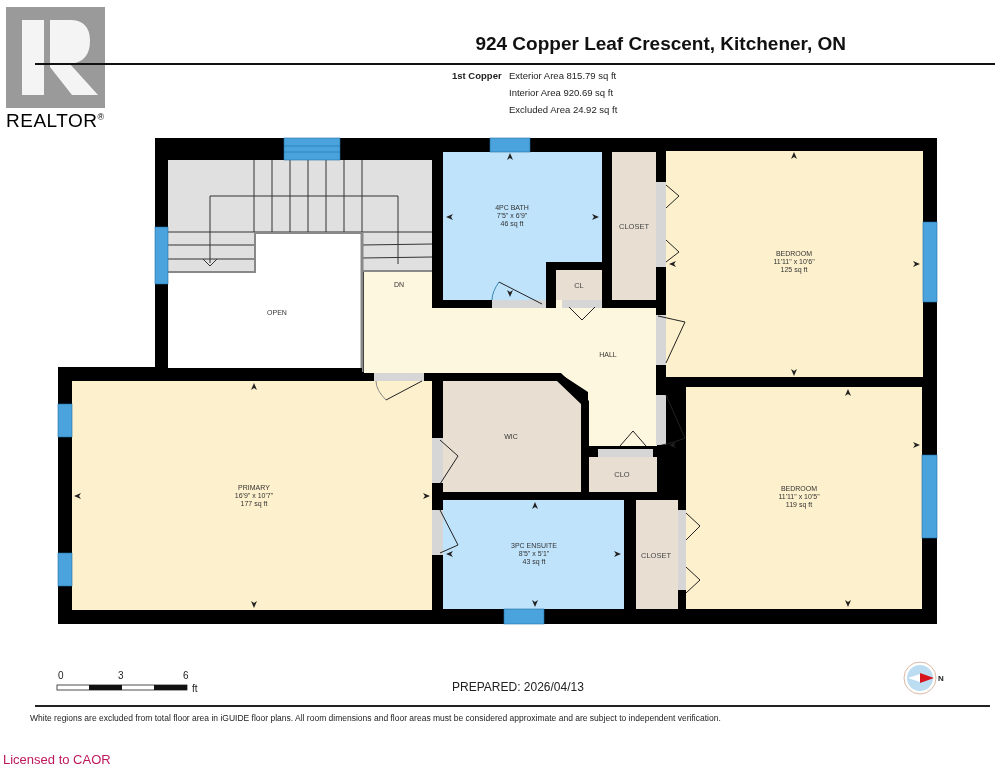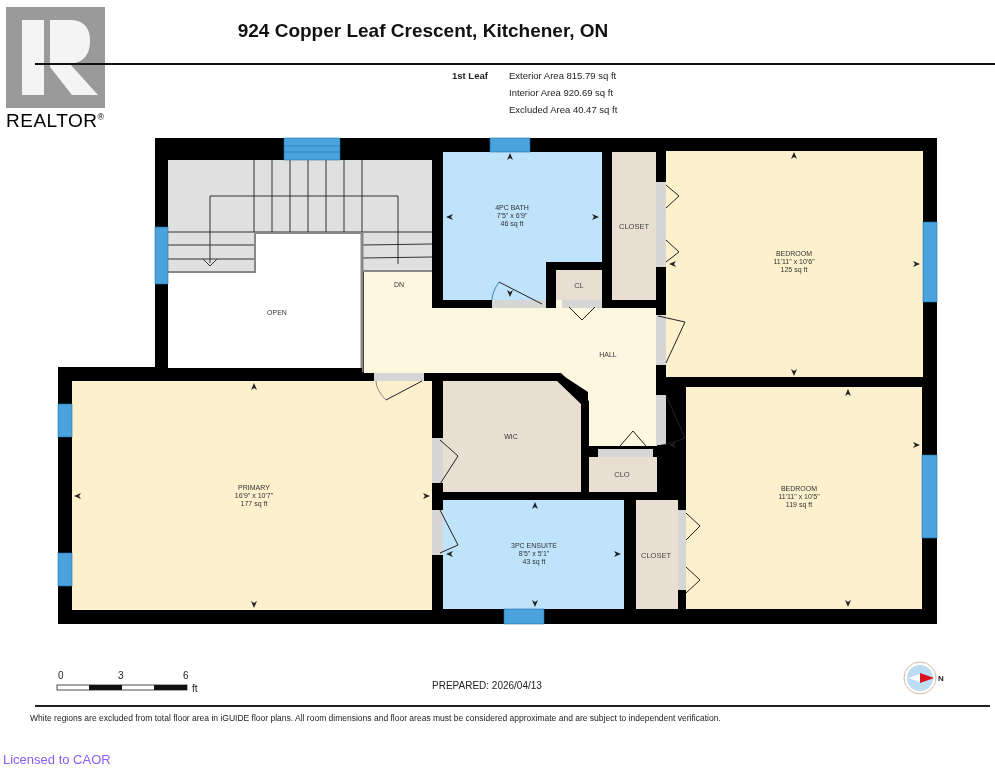--- a/index.html
+++ b/index.html
@@ -1,54 +1,54 @@
 <!DOCTYPE html>
 <html><head>
 <meta charset="utf-8">
 <style>
   html, body { margin:0; padding:0; background:#ffffff; }
   body { width:995px; height:768px; position:relative; overflow:hidden; font-family:"Liberation Sans", sans-serif; color:#222; }
   .abs { position:absolute; }
   #logo { left:6px; top:7px; width:99px; height:101px; }
   #realtor-word { left:6px; top:110px; font-size:19px; color:#000000; letter-spacing:0.5px; font-family:"Liberation Sans", sans-serif; }
   #realtor-word sup { font-size:9px; }
-  #title { left:0; width:846px; top:20px; text-align:center; font-size:19px; font-weight:bold; color:#111; padding-left:0px; }
+  #title { left:0; width:846px; top:33px; text-align:right; font-size:19px; font-weight:bold; color:#111; padding-left:0px; }
   #title-rule { left:35px; top:63px; width:960px; height:2px; background:#111; }
   #floor-label { left:452px; top:70px; font-size:9.5px; font-weight:bold; color:#222; }
   .area-line { left:509px; font-size:9.5px; color:#222; }
   #plan { left:0; top:0; }
   .room-text { font-family:"Liberation Sans", sans-serif; font-size:7px; fill:#333; text-anchor:middle; }
   .room-text-sm { font-family:"Liberation Sans", sans-serif; font-size:7.5px; fill:#444; text-anchor:middle; }
   #scale { left:55px; top:670px; width:160px; height:30px; }
-  #prepared { left:432px; top:680px; font-size:10px; color:#222; }
+  #prepared { left:452px; top:680px; font-size:12px; color:#222; }
   #footer-rule { left:35px; top:705px; width:955px; height:2px; background:#222; }
   #disclaimer { left:30px; top:713px; font-size:8.5px; color:#222; }
-  #licensed { left:3px; top:752px; font-size:13px; color:#8b5cf6; }
+  #licensed { left:3px; top:752px; font-size:13px; color:#be185d; }
   #compass { left:900px; top:660px; width:60px; height:40px; }
 </style>
 </head>
 <body>
 
 <div class="abs" id="logo">
   <svg width="99" height="101" viewBox="0 0 99 101">
     <rect x="0" y="0" width="99" height="101" fill="#9a9a9a"></rect>
     <rect x="16" y="13" width="22" height="75" fill="#f4f4f4"></rect>
     <path d="M44 13 H64 Q84 13 84 34 Q84 55 64 57 L92 88 H66 L44 60 Z" fill="#f4f4f4"></path>
     <path d="M58 13 Q74 15 74 34 Q74 52 58 55 L58 13 Z" fill="#9a9a9a" opacity="0"></path>
   </svg>
 </div>
 <div class="abs" id="realtor-word"><span>REALTOR</span><sup>®</sup></div>
 
 <div class="abs" id="title">924 Copper Leaf Crescent, Kitchener, ON</div>
 <div class="abs" id="title-rule"></div>
 
-<div class="abs" id="floor-label">1st Leaf</div>
+<div class="abs" id="floor-label">1st Copper</div>
 <div class="abs area-line" style="top:70px">Exterior Area 815.79 sq ft</div>
 <div class="abs area-line" style="top:87px">Interior Area 920.69 sq ft</div>
-<div class="abs area-line" style="top:104px">Excluded Area 40.47 sq ft</div>
+<div class="abs area-line" style="top:104px">Excluded Area 24.92 sq ft</div>
 
 <svg class="abs" id="plan" width="995" height="660" viewBox="0 0 995 660">
 
   <g>
     <path d="M155 138 H937 V624 H58 V367 H155 Z" fill="#000"></path>
   </g>
 
   <g>
     <rect x="168" y="160" width="264" height="112" fill="#e0e0e0"></rect>
 

